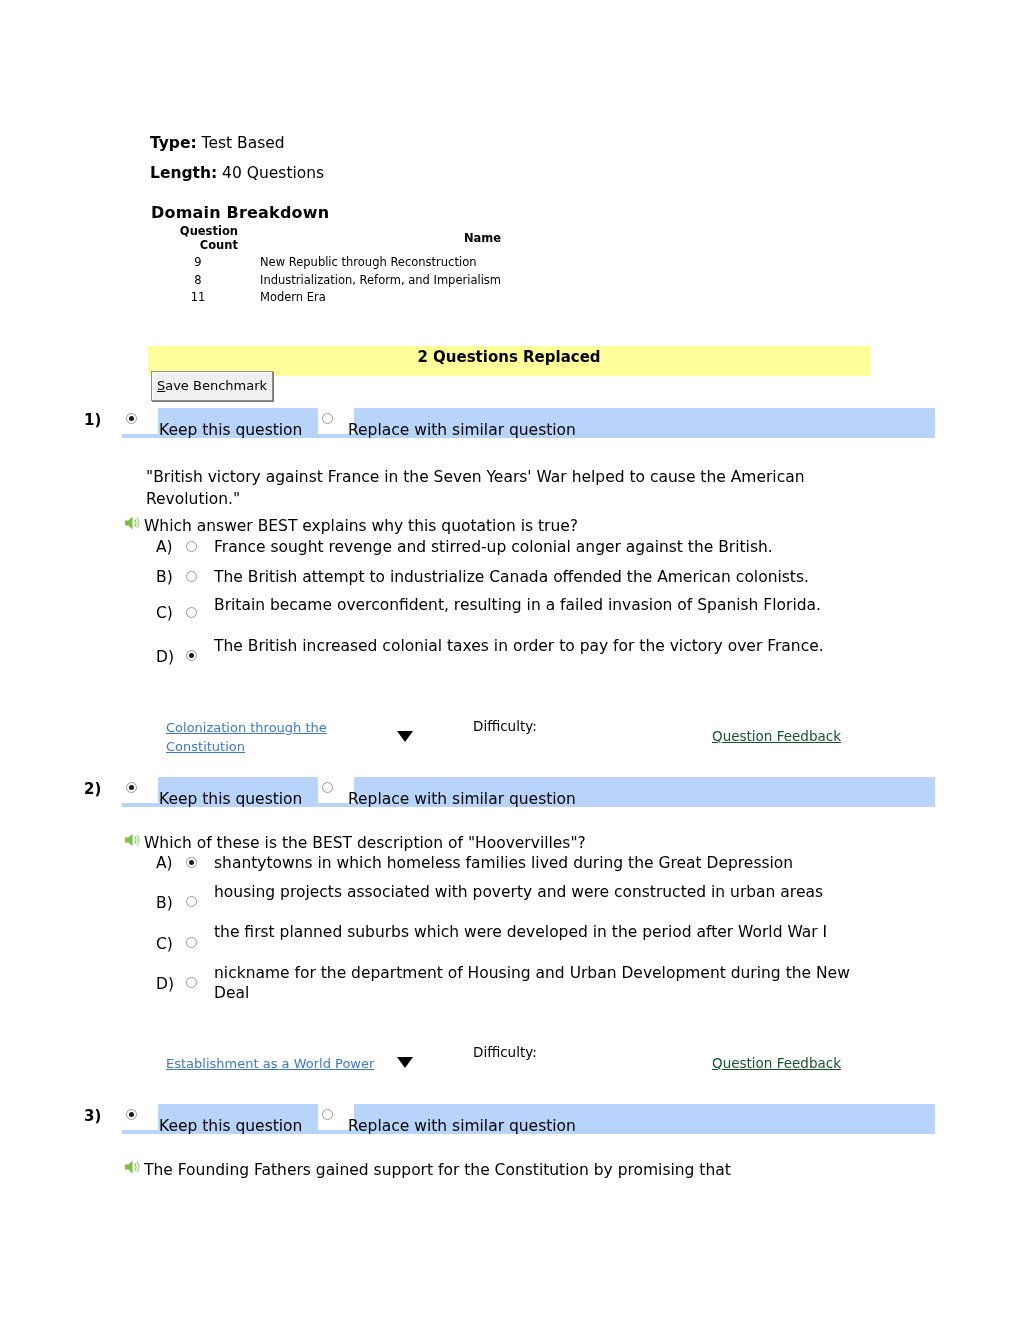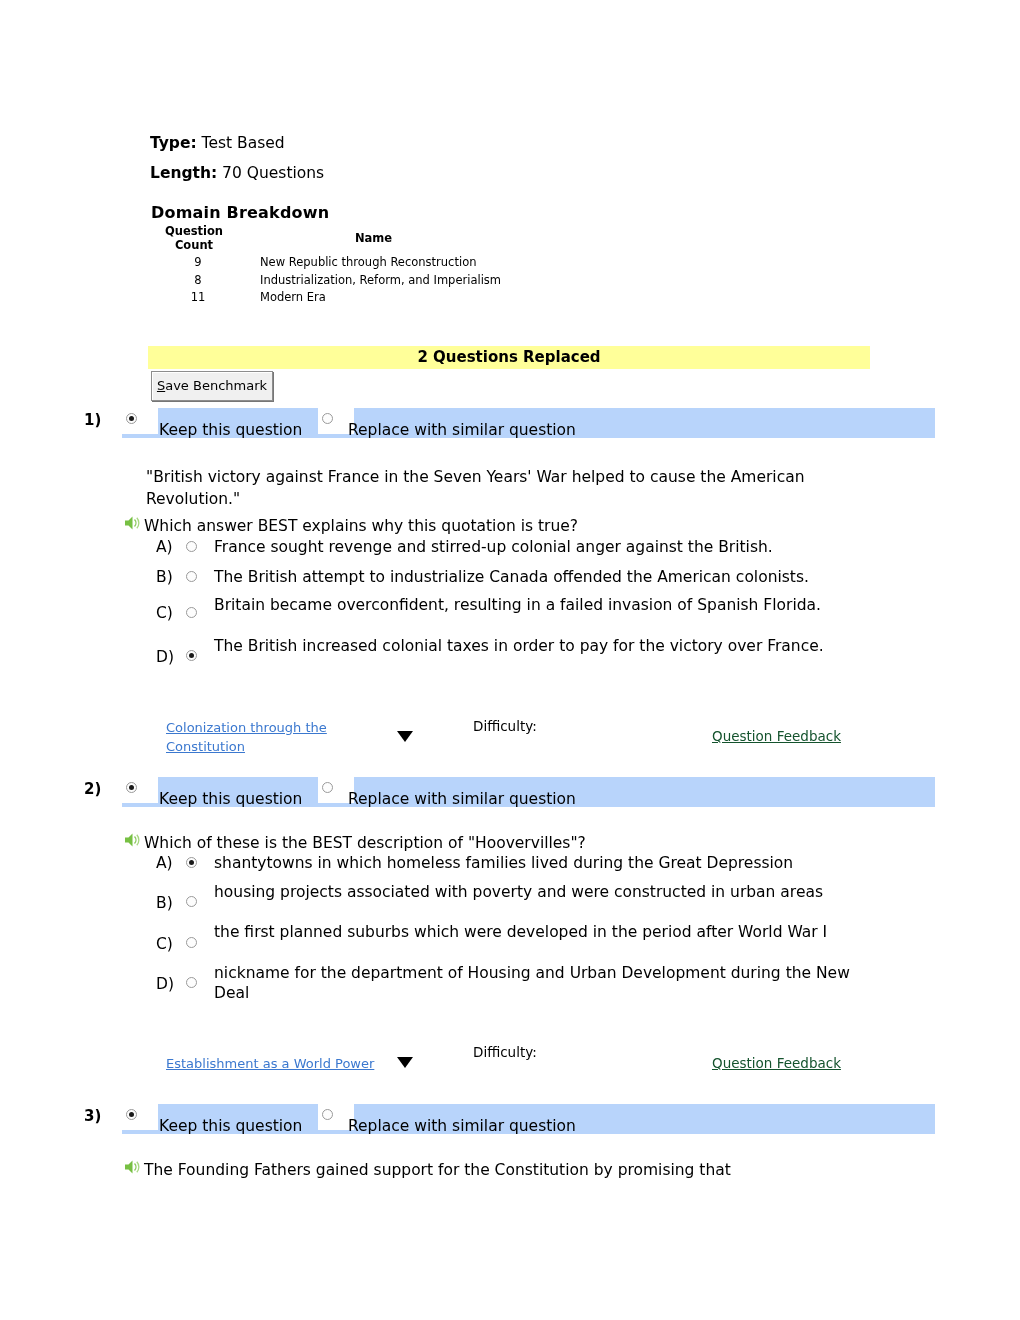--- a/index.html
+++ b/index.html
@@ -47,21 +47,21 @@
   
   .domain-table {
     position: absolute;
     left: 150px;
     top: 224px;
     border-collapse: collapse;
     font-size: 11.5px;
   }
   .domain-table th {
     font-weight: bold;
-    text-align: center;
+    text-align: right;
     padding: 0 0 2px 0;
     font-size: 11.5px;
   }
   .domain-table th.count-head { padding-right: 8px; }
   .domain-table td {
     padding: 1px 0;
     font-size: 11.5px;
     line-height: 15.5px;
   }
   .domain-table td.count-cell {
@@ -69,21 +69,21 @@
     width: 96px;
   }
   .domain-table td.name-cell { padding-left: 14px; }
 
   
   .yellow-banner {
     position: absolute;
     left: 148px;
     top: 346px;
     width: 722px;
-    height: 23px;
+    height: 30px;
     background: #ffff99;
     text-align: center;
     font-size: 15px;
     font-weight: bold;
     line-height: 23px;
   }
 
   
   .save-btn {
     position: absolute;
@@ -224,21 +224,21 @@
 
 <div class="page">
 
   <div class="meta-line" id="type-line">
     <span class="lbl">Type:</span>
     <span>Test Based</span>
   </div>
 
   <div class="meta-line" id="length-line">
     <span class="lbl">Length:</span>
-    <span>70 Questions</span>
+    <span>40 Questions</span>
   </div>
 
   <div class="section-title">Domain Breakdown</div>
 
   <table class="domain-table">
     <thead>
       <tr>
         <th class="count-head">Question Count</th>
         <th>Name</th>
       </tr>

